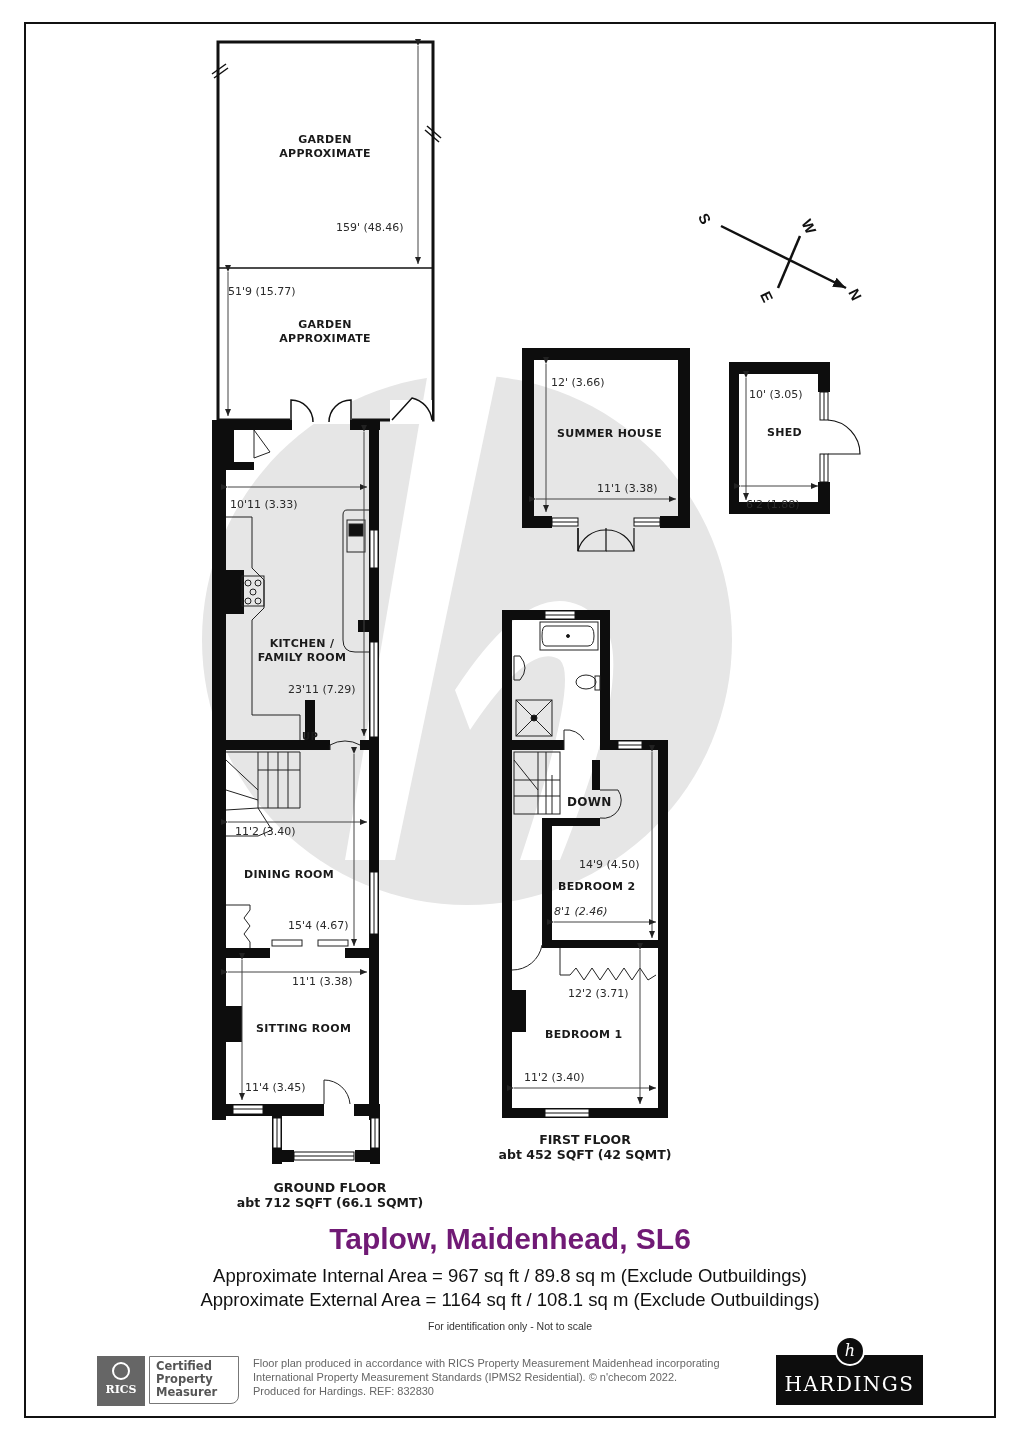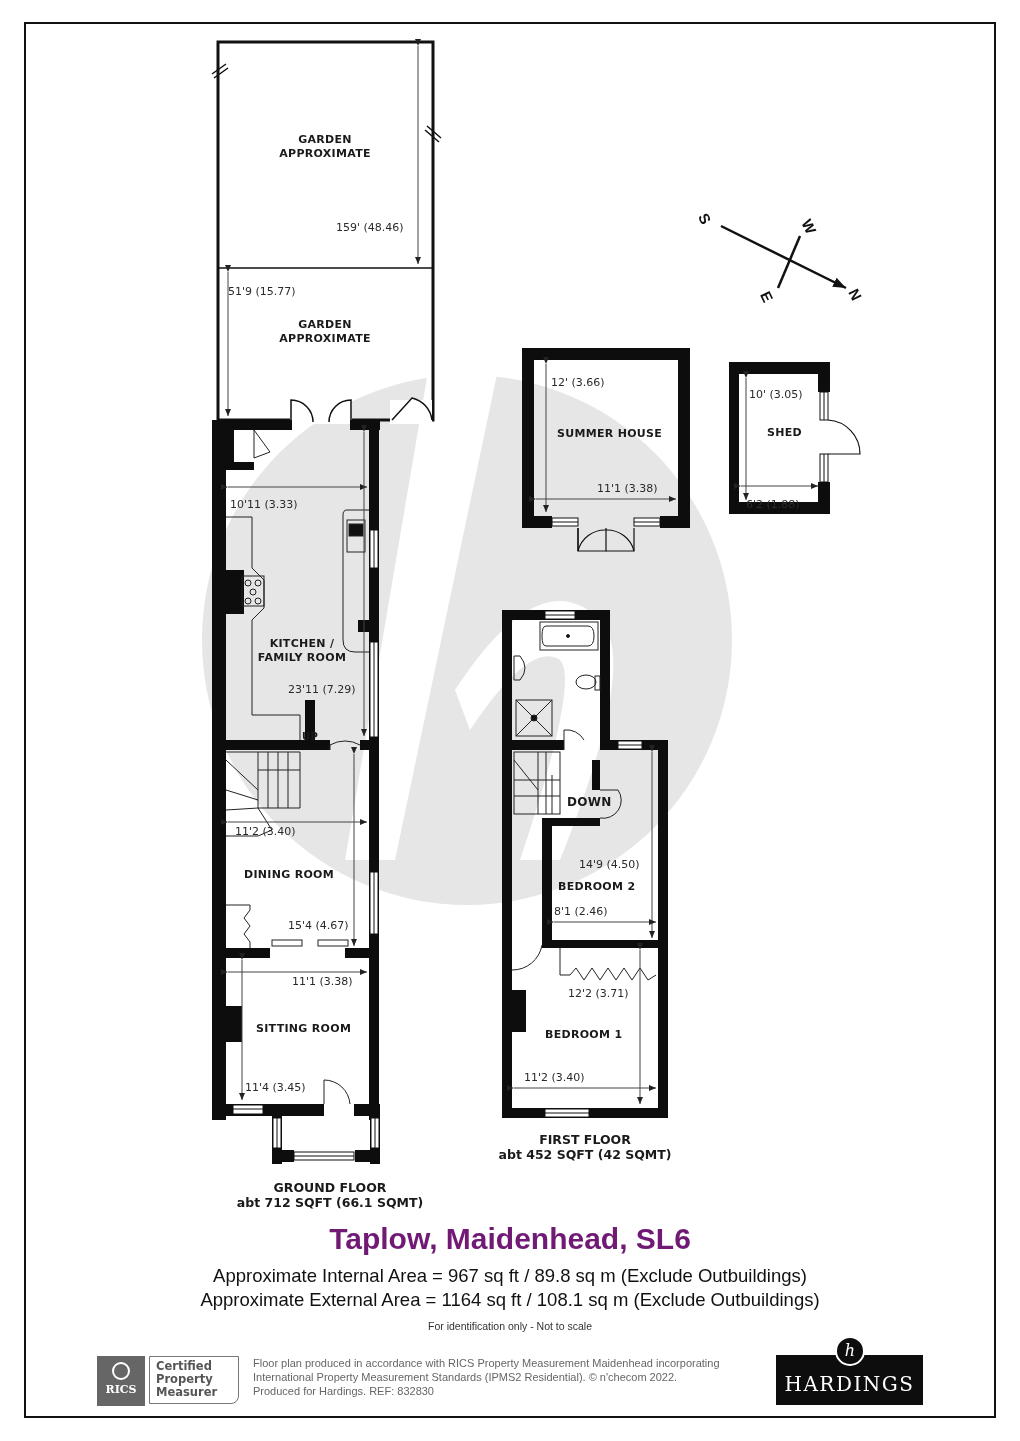--- a/index.html
+++ b/index.html
@@ -304,21 +304,21 @@
 <div class="lbl" style="left:557px;top:427px;">SUMMER HOUSE</div>
 <div class="dim" style="left:597px;top:482px;">11'1 (3.38)</div>
 
 <div class="dim" style="left:749px;top:388px;">10' (3.05)</div>
 <div class="lbl" style="left:767px;top:426px;">SHED</div>
 <div class="dim" style="left:746px;top:470px;margin-top:28px;">6'2 (1.88)</div>
 
 <div class="lbl" style="left:567px;top:795px;font-size:12px;">DOWN</div>
 <div class="dim" style="left:579px;top:858px;">14'9 (4.50)</div>
 <div class="lbl" style="left:558px;top:880px;">BEDROOM 2</div>
-<div class="dim" style="left:554px;top:905px;">8'1 (2.46)</div>
+<div class="dim" style="left:554px;top:905px;font-style:italic;">8'1 (2.46)</div>
 <div class="dim" style="left:568px;top:987px;">12'2 (3.71)</div>
 <div class="lbl" style="left:545px;top:1028px;">BEDROOM 1</div>
 <div class="dim" style="left:524px;top:1071px;">11'2 (3.40)</div>
 
 <div class="floor-lbl" style="left:455px;top:1132px;width:260px;">
   <div>FIRST FLOOR</div>
   <div>abt 452 SQFT (42 SQMT)</div>
 </div>
 
 <div class="title">Taplow, Maidenhead, SL6</div>

